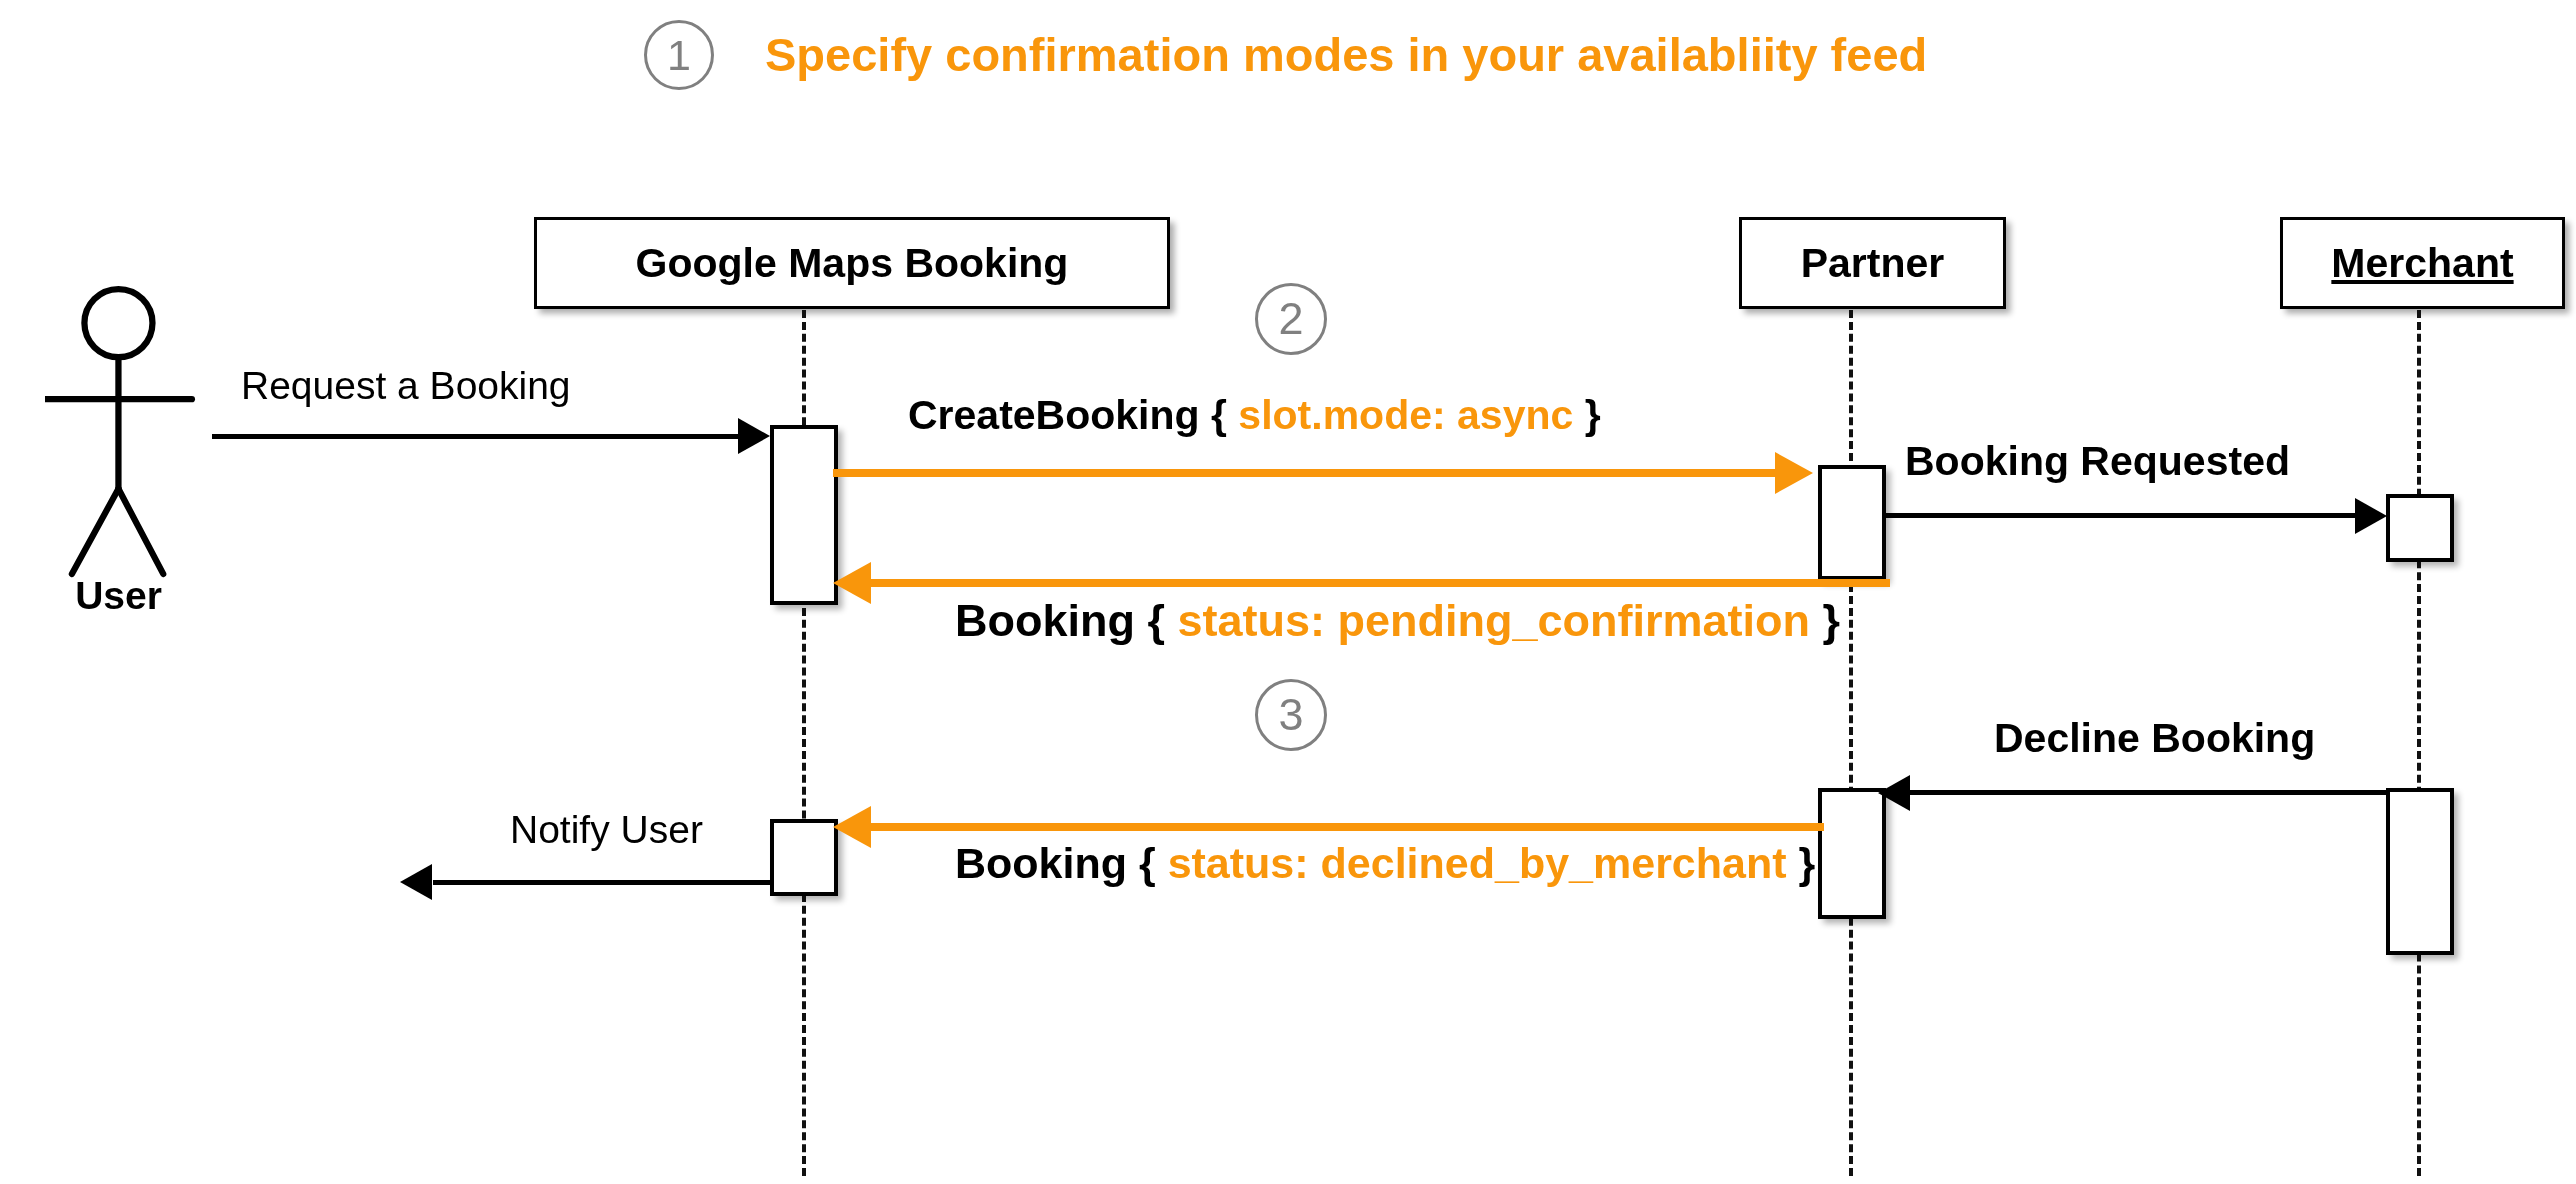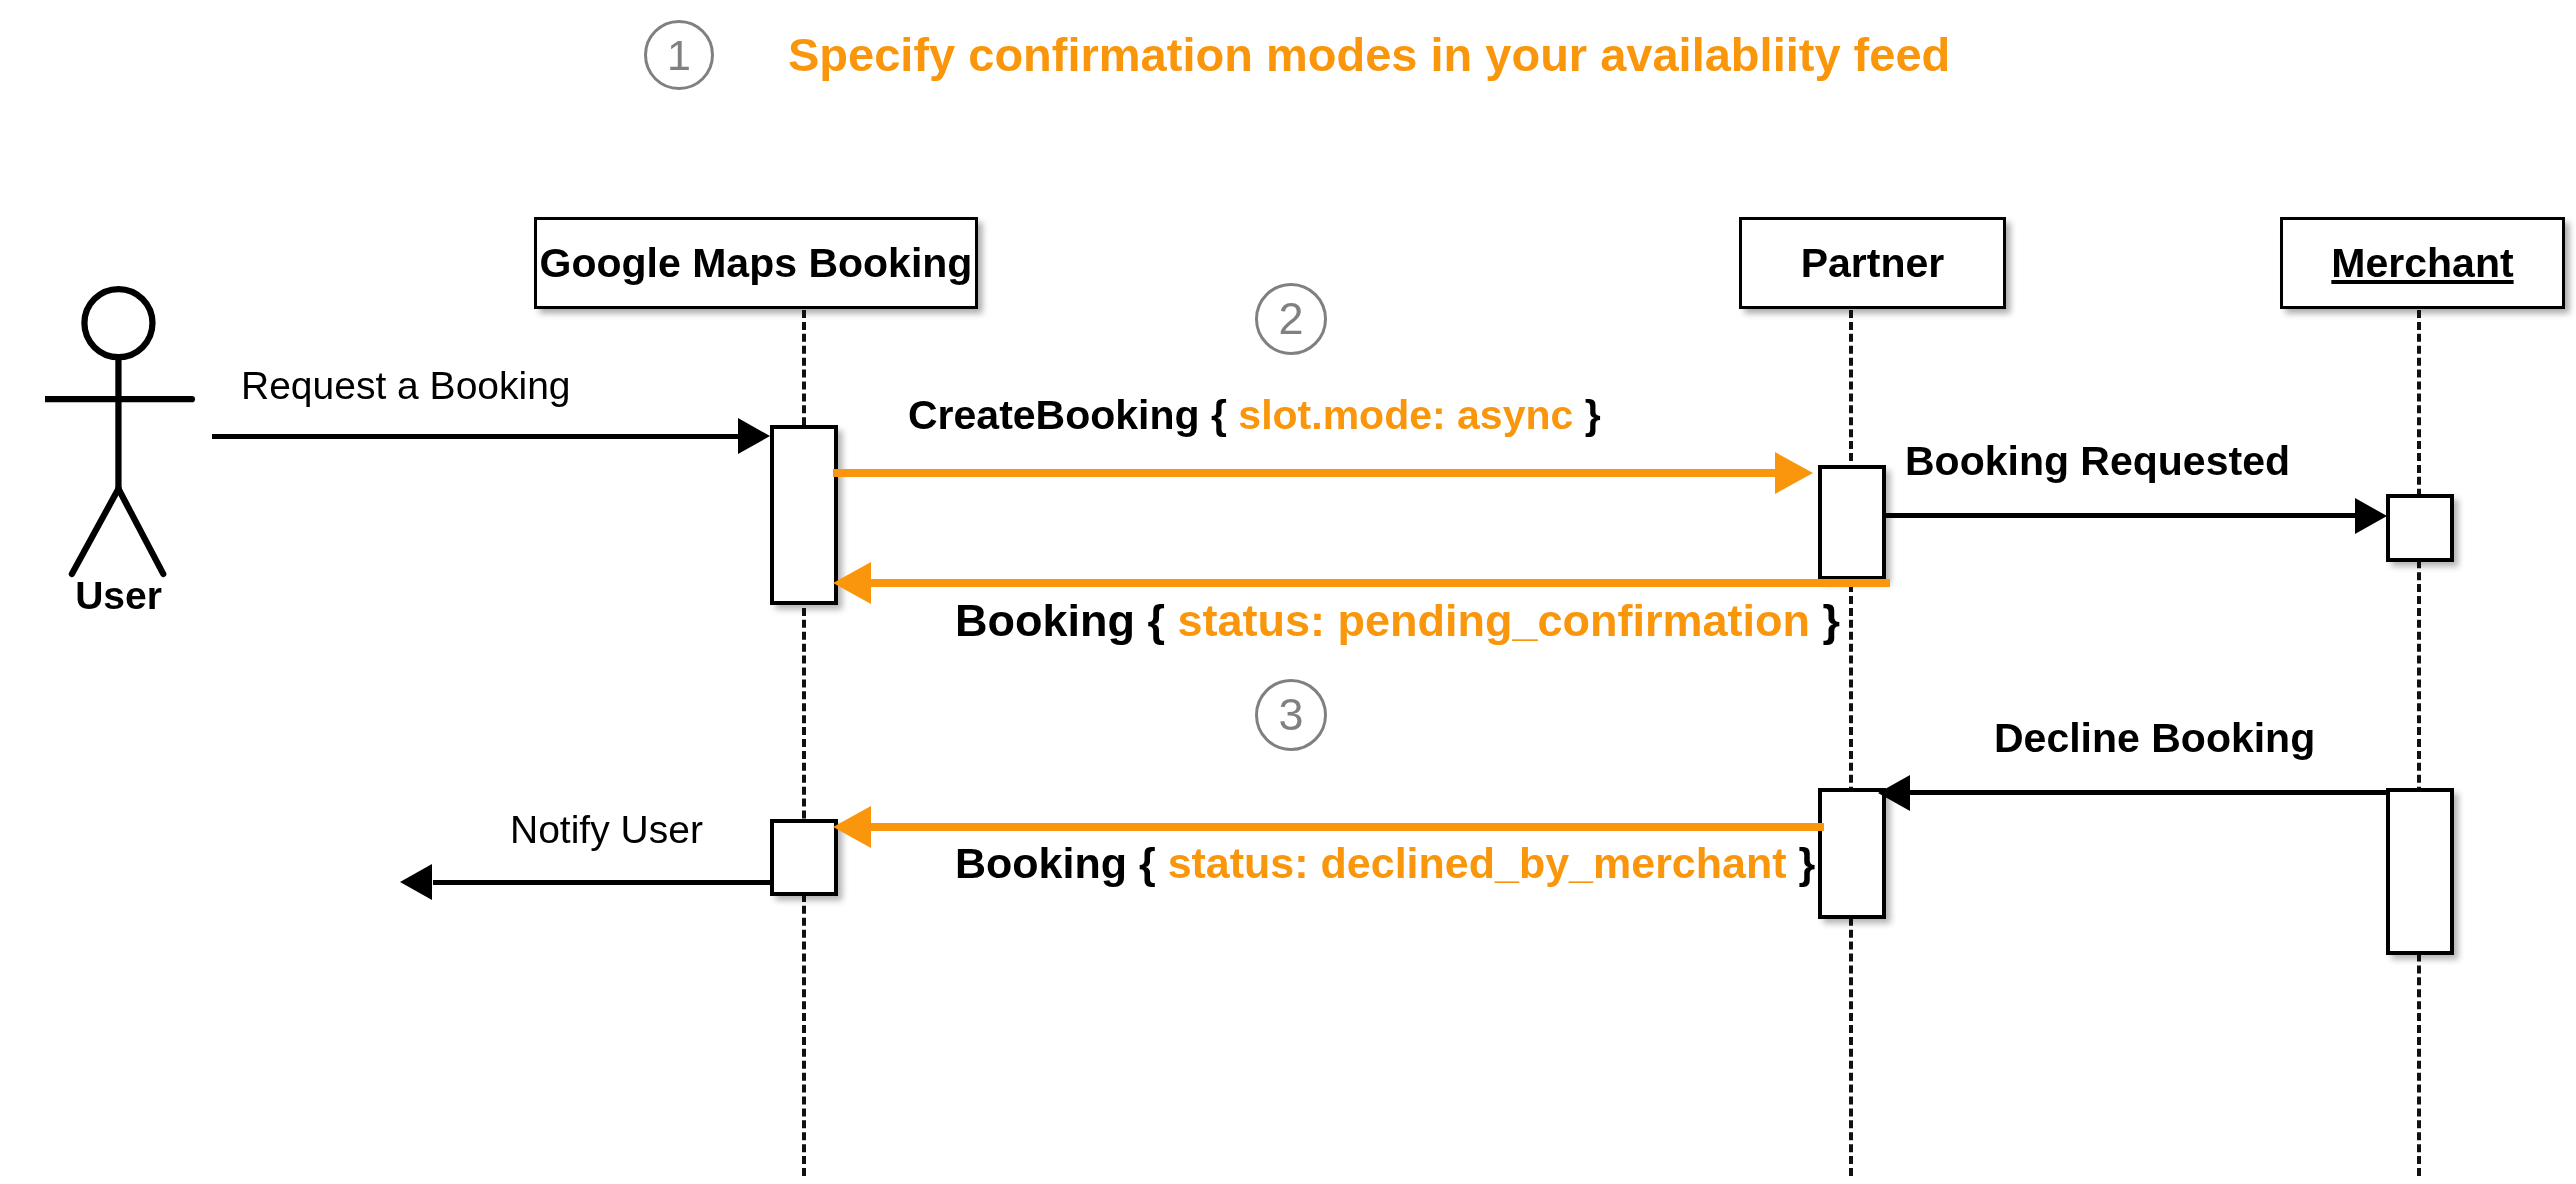--- a/index.html
+++ b/index.html
@@ -29,21 +29,20 @@
     background: transparent;
     box-sizing: border-box;
   }
 
   
   .title-text {
     position: absolute;
     color: #F9960B;
     font-weight: bold;
     white-space: nowrap;
-    margin-left: 23px;
   }
 
   
   .participant-box {
     position: absolute;
     background: #ffffff;
     border: 3.6px solid #000000;
     box-sizing: border-box;
     display: flex;
     align-items: center;
@@ -142,21 +141,21 @@
         <circle cx="82" cy="50" r="38" fill="#ffffff"></circle>
         <line x1="82" y1="88" x2="82" y2="235"></line>
         <line x1="0" y1="135" x2="164" y2="135"></line>
         <line x1="82" y1="235" x2="30" y2="330"></line>
         <line x1="82" y1="235" x2="132" y2="330"></line>
       </g>
     </svg>
     <div class="actor-label" style="left:0px; top:296px; width:147px; font-size:39px;">User</div>
   </div>
 
-  <div class="participant-box" style="left:534px; top:217px; width:444px; height:92px; font-size:41px;">Google Maps Booking</div>
+  <div class="participant-box" style="left:534px; top:217px; width:636px; height:92px; font-size:41px;">Google Maps Booking</div>
 
   <div class="participant-box" style="left:1739px; top:217px; width:267px; height:92px; font-size:41px;">Partner</div>
 
   <div class="participant-box" style="left:2280px; top:217px; width:285px; height:92px; font-size:41px;text-decoration:underline;">Merchant</div>
 
   <div class="lifeline" style="left:802px; top:310px; height:866px;"></div>
   <div class="lifeline" style="left:1849px; top:310px; height:866px;"></div>
   <div class="lifeline" style="left:2417px; top:310px; height:866px;"></div>
 
   <div class="activation" style="left:770px; top:425px; width:68px; height:180px;"></div>

